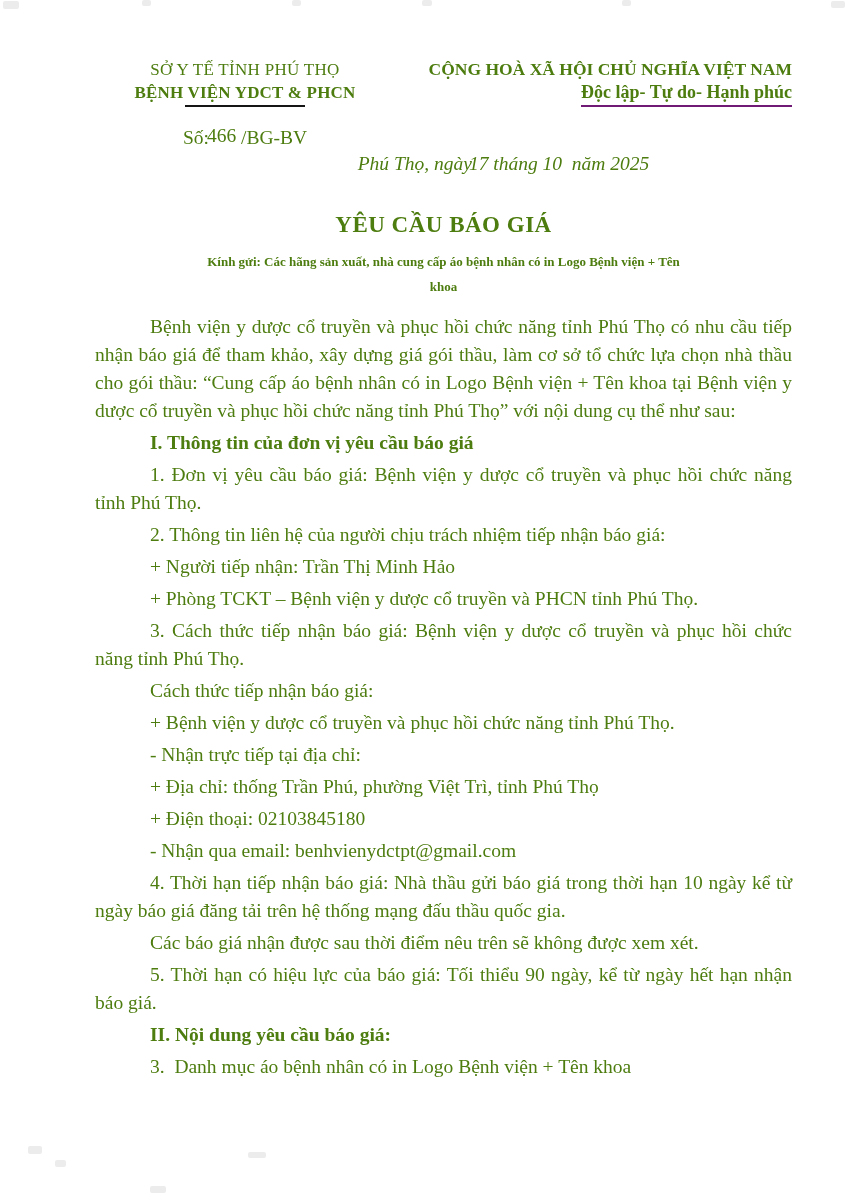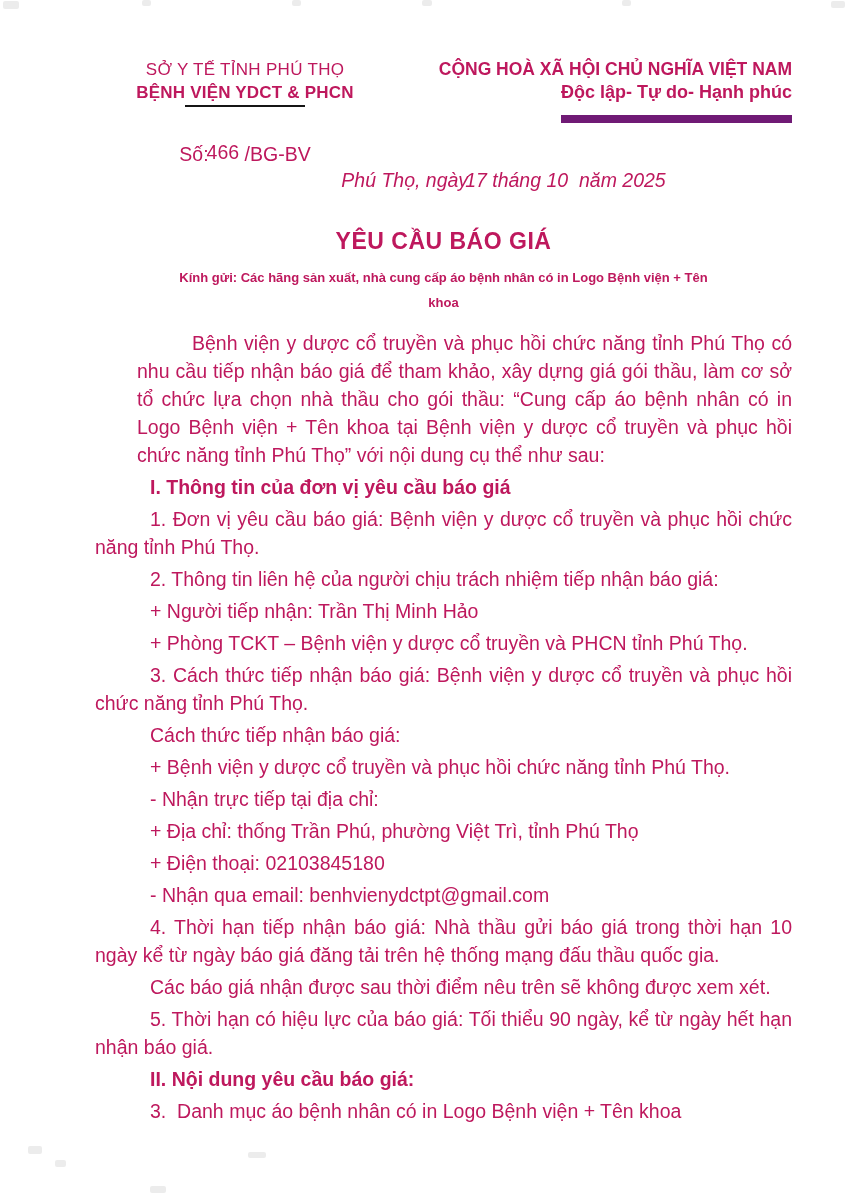--- a/index.html
+++ b/index.html
@@ -1,54 +1,54 @@
 <!DOCTYPE html>
 <html><head>
 <meta charset="utf-8">
 <style>
   html,body { margin:0; padding:0; background:#9a9a9a; }
   .sheet {
     position:relative;
     width:849px; height:1200px;
     margin:0 auto;
     background:#ffffff;
-    font-family:Liberation Sans, sans-serif;
-    color:#be185d;
+    font-family:Liberation Serif, serif;
+    color:#4d7c0f;
     overflow:hidden;
   }
   .content { position:absolute; left:95px; top:58px; width:697px; }
 
   
   .hdr { display:flex; }
   .hdr-left { width:300px; text-align:center; }
   .hdr-right { flex:1; text-align:right; }
   .org1 { font-size:17px; line-height:23px; letter-spacing:0.3px; }
   .org2 { font-size:17px; line-height:23px; font-weight:bold; letter-spacing:0.2px; }
   .org-rule { width:120px; margin:1px auto 0; border-bottom:2px solid #151515; height:0; }
   .nat1 { font-size:17.5px; line-height:23px; font-weight:bold; }
   .nat2 { font-size:18px; line-height:23px; font-weight:bold; }
-  .nat2 span { display:inline-block; border-bottom:8px solid #701a75; padding-bottom:11px; }
+  .nat2 span { display:inline-block; border-bottom:2px solid #701a75; padding-bottom:1px; }
 
   .no-date-row { display:flex; margin-top:18px;flex-direction:column; }
   .doc-no { width:300px; text-align:center; font-size:19.5px; line-height:26px; white-space:pre; }
   .doc-no-value { position:relative; top:-2px; margin-left:-2px; }
   .date-line { flex:1; text-align:center; padding-left:120px; font-size:19.5px;
                line-height:26px; font-style:italic; white-space:pre; }
   .date-day { margin-left:-3px; }
 
   
   .doc-title { margin-top:34px; text-align:center; font-size:23px; font-weight:bold;
                line-height:28px; letter-spacing:0.5px; }
   .salutation { margin-top:10px; text-align:center; font-weight:bold; font-size:13px; line-height:25px; }
   .salutation .l1 { white-space:nowrap; }
 
   
   .body-text { margin-top:14px; font-size:19.5px; line-height:28px; }
   .body-text p { margin:4px 0 0 0; text-indent:55px; text-align:justify; }
-  .body-text p:first-child { margin-top:0;margin-left:42px; }
+  .body-text p:first-child { margin-top:0; }
   .body-text p.bold { font-weight:bold; text-align:left; }
   .body-text p.pre { white-space:pre-wrap; text-align:left; }
 
   
   .smudge { position:absolute; background:#ececec; border-radius:2px; }
 </style>
 </head>
 <body>
 
 <div class="sheet">

